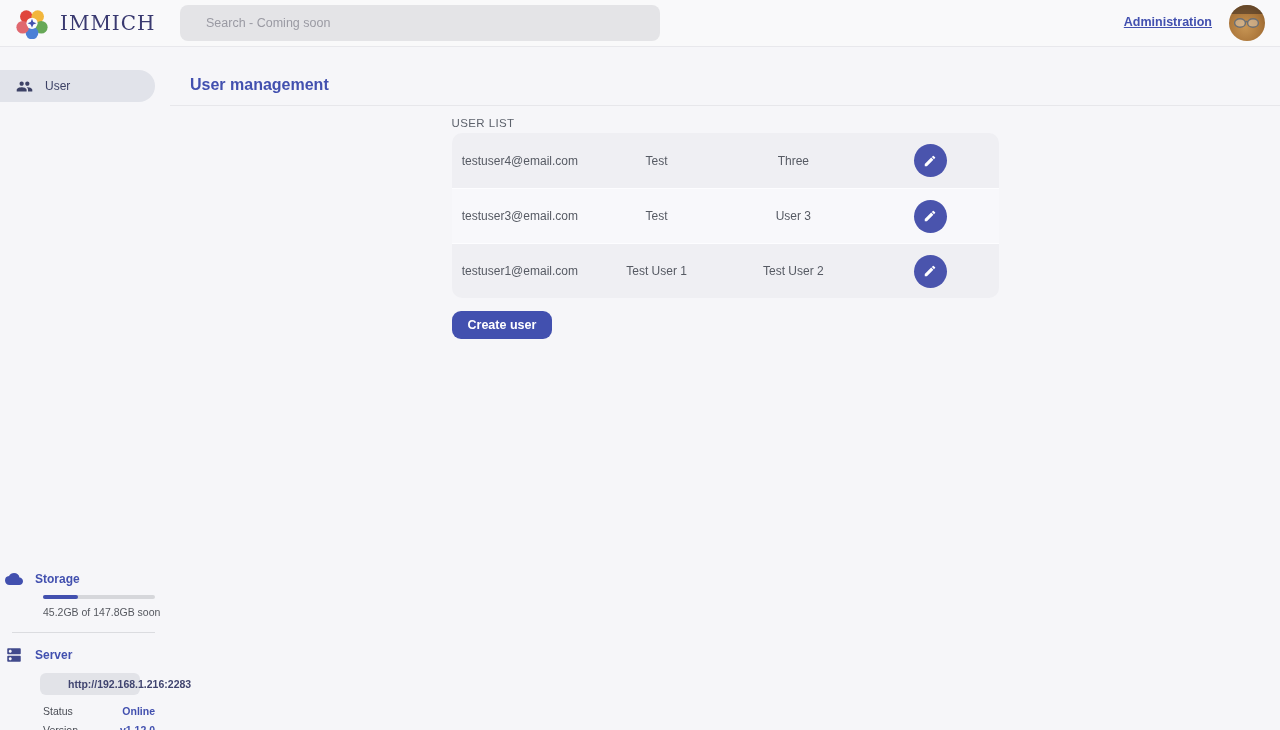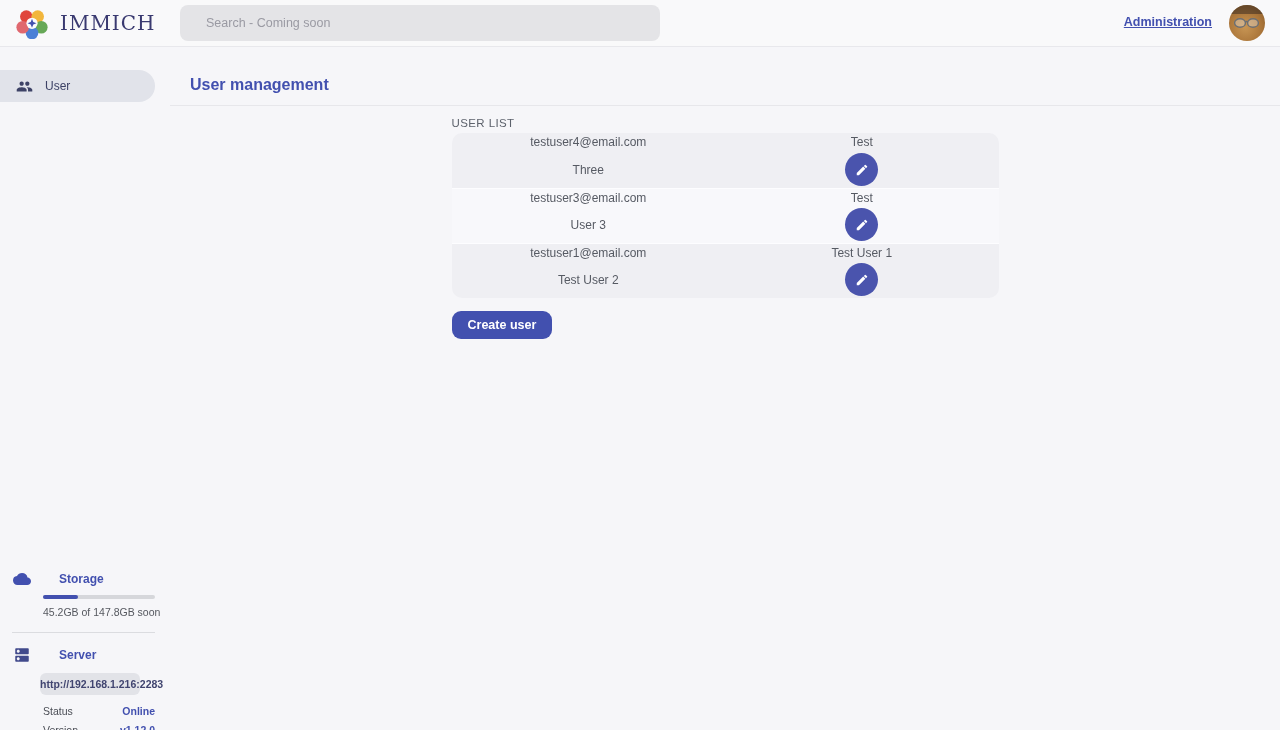--- a/index.html
+++ b/index.html
@@ -56,35 +56,35 @@
   .side-item {
     position:absolute; left:0; top:23px; width:155px; height:32px;
     background:#e1e3ea; border-radius:0 18px 18px 0;
     display:flex; align-items:center; gap:12px; padding-left:16px;
     cursor:pointer;
   }
   .side-item-label { font-size:12px; font-weight:500; color:#3d4266; }
 
   .side-panel { position:absolute; left:0; top:521px; width:170px; }
   .sec-head {
-    display:flex; align-items:center; gap:28px;
-    padding-left:13px; height:22px;
+    display:flex; align-items:center; gap:12px;
+    padding-left:5px; height:22px;
   }
   .sec-title { font-size:12px; font-weight:700; color:#4250af; }
   .progress-track {
     margin:5px 0 0 43px; width:112px; height:4px;
     background:#d6d7db; border-radius:4px;
   }
   .progress-fill { height:4px; background:#4250af; border-radius:4px; }
   .usage-text { margin:7px 0 0 43px; font-size:10.5px; color:#55585f; }
   .side-divider { margin:14px 0 11px 12px; width:143px; border-top:1px solid #dbdce0; }
   .url-chip {
     margin:7px 0 0 40px; width:100px; height:22px; line-height:22px;
     background:#e2e3e8; border-radius:6px; text-align:center;
-    font-size:10.5px; font-weight:700; color:#414570;
+    font-size:10.5px; font-weight:700; color:#414570;padding-left:28px;
   }
   .kv {
     margin:10px 0 0 43px; width:112px;
     display:flex; justify-content:space-between; font-size:10.5px;
   }
   .kv + .kv { margin-top:7px; }
   .kv-key { color:#4a4d55; }
   .kv-val { color:#4250af; font-weight:700; }
 
   
@@ -103,21 +103,21 @@
     color:#5d626c; letter-spacing:0.4px;
   }
   .table-head {
     margin-top:12px; height:35px;
     background:#fdfdff; border:1px solid #e9e9ee; border-radius:10px;
     display:grid; grid-template-columns:repeat(4,1fr); align-items:center;
   }
   .table-head .cell { text-align:center; font-size:12px; font-weight:500; color:#4250af; }
   .table-body { margin-top:4px; border-radius:10px; overflow:hidden; }
   .row {
-    height:55px; display:grid; grid-template-columns:repeat(2,1fr); align-items:center;
+    height:55px; display:grid; grid-template-columns:repeat(4,1fr); align-items:center;
   }
   .row .cell { text-align:center; font-size:12px; color:#565a63; }
   .row-odd  { background:#efeff3; }
   .row-even { background:#f8f8fb; }
   .row + .row { border-top:1px solid #fdfdff; }
   .edit-btn {
     width:33px; height:33px; border-radius:50%; border:none;
     background:#4a54ad; margin:0 auto; display:flex;
     align-items:center; justify-content:center; cursor:pointer;
   }

